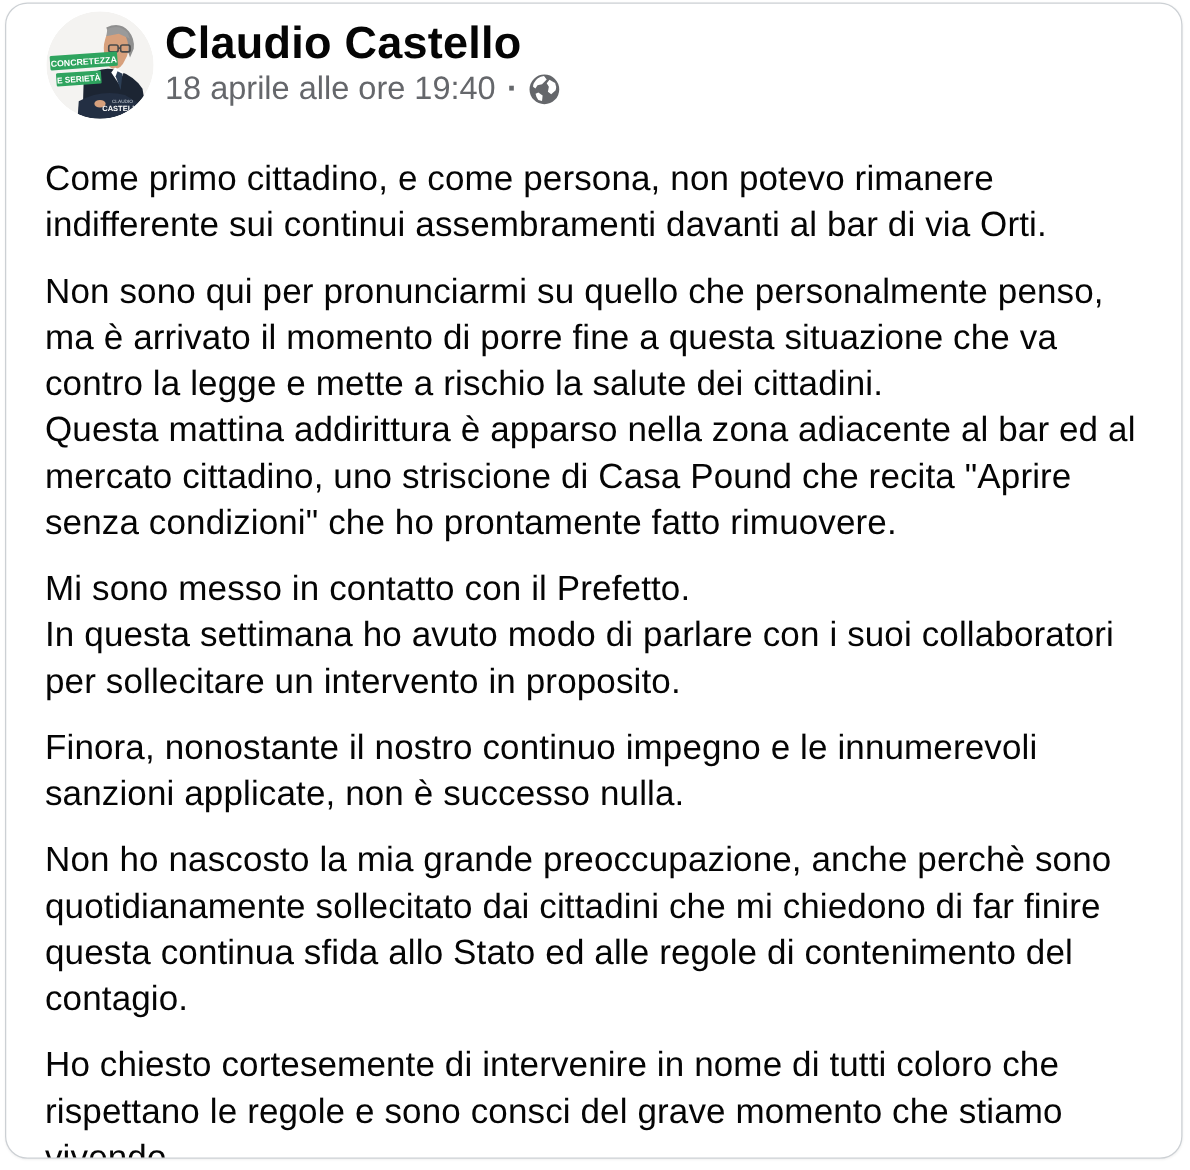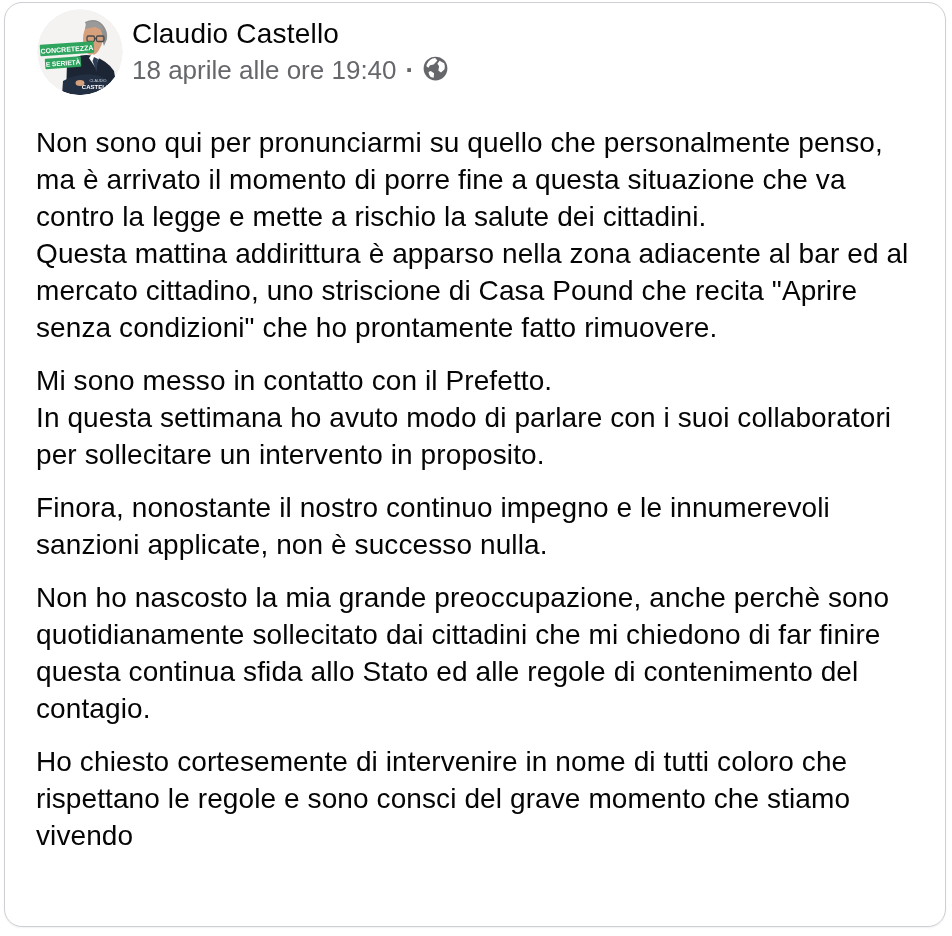--- a/index.html
+++ b/index.html
@@ -29,30 +29,30 @@
     border-radius: 50%;
     overflow: hidden;
     flex: 0 0 auto;
     cursor: pointer;
   }
   .header-text {
     margin-left: 9px;
     padding-top: 8px;
   }
   .author-name {
-    font-size: 28px;
-    font-weight: 400;
+    font-size: 36px;
+    font-weight: 700;
     color: #050505;
     line-height: 34px;
     letter-spacing: 0.2px;
     cursor: pointer;
   }
   .post-meta {
     display: flex;
-    align-items: flex-start;
+    align-items: center;
     gap: 9px;
     margin-top: 3px;
     font-size: 26px;
     color: #65676b;
     line-height: 32px;
     cursor: pointer;
   }
   .meta-sep { font-weight: 700; }
   .globe-icon { width: 25px; height: 25px; display: block; margin-top: 2px; }
   .post-body {
@@ -132,20 +132,21 @@
           <path fill="#ffffff" d="M2.6 4.9 Q4.2 1.6 7.8 1.2 l1.4 1.7 -2.4 2.5 -2.3 0.5 -1.1 1.6 -1.2-0.9 q0-0.9 0.4-1.7 z"></path>
           <path fill="#ffffff" d="M10.6 3.1 l2.9 1.6 q0.9 1.9 0.3 3.8 l-2.3 2 -1.7-1.3 0.5-2.6 -1.1-1.7 z"></path>
           <path fill="#ffffff" d="M4.9 9.6 l2.2 1.5 -0.3 2.8 -1.9-0.5 q-1.2-1.5 -1.4-3.2 z"></path>
         </svg>
       </div>
     </div>
 
   </div>
 
   <div class="post-body">
+      <p>Come primo cittadino, e come persona, non potevo rimanere indifferente sui continui assembramenti davanti al bar di via Orti.</p>
       <p>Non sono qui per pronunciarmi su quello che personalmente penso, ma è arrivato il momento di porre fine a questa situazione che va contro la legge e mette a rischio la salute dei cittadini.
 Questa mattina addirittura è apparso nella zona adiacente al bar ed al mercato cittadino, uno striscione di Casa Pound che recita "Aprire senza condizioni" che ho prontamente fatto rimuovere.</p>
       <p>Mi sono messo in contatto con il Prefetto.
 In questa settimana ho avuto modo di parlare con i suoi collaboratori per sollecitare un intervento in proposito.</p>
       <p>Finora, nonostante il nostro continuo impegno e le innumerevoli sanzioni applicate, non è successo nulla.</p>
       <p>Non ho nascosto la mia grande preoccupazione, anche perchè sono quotidianamente sollecitato dai cittadini che mi chiedono di far finire questa continua sfida allo Stato ed alle regole di contenimento del contagio.</p>
       <p>Ho chiesto cortesemente di intervenire in nome di tutti coloro che rispettano le regole e sono consci del grave momento che stiamo vivendo</p>
     </div>
 
 </div>

